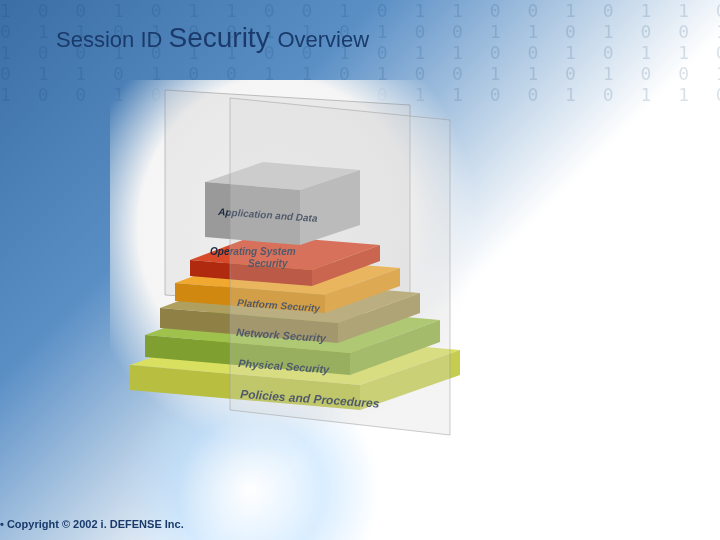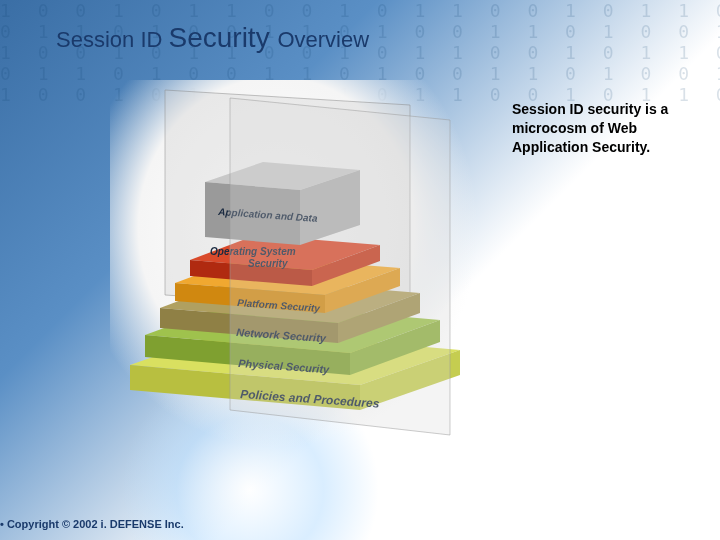--- a/index.html
+++ b/index.html
@@ -144,16 +144,15 @@
       <polygon points="95,102 190,110 190,165 95,157" fill="#9a9a9a"></polygon>
       <polygon points="190,110 250,90 250,145 190,165" fill="#b0b0b0"></polygon>
       <text x="108" y="135" class="layer-label" font-size="10" transform="rotate(4 108 135)">Application and Data</text>
     </g>
 
     <polygon points="120,18 120,330 340,355 340,40" fill="#d8d8d8" fill-opacity="0.28" stroke="#999" stroke-width="0.5"></polygon>
   </svg>
 </div>
 
 <div class="right-text">
-  <p>Session ID security is a microcosm of Web Application Security.</p>
 </div>
 
 <div class="footer">• Copyright © 2002 i. DEFENSE Inc.</div>
 
 </body></html>

